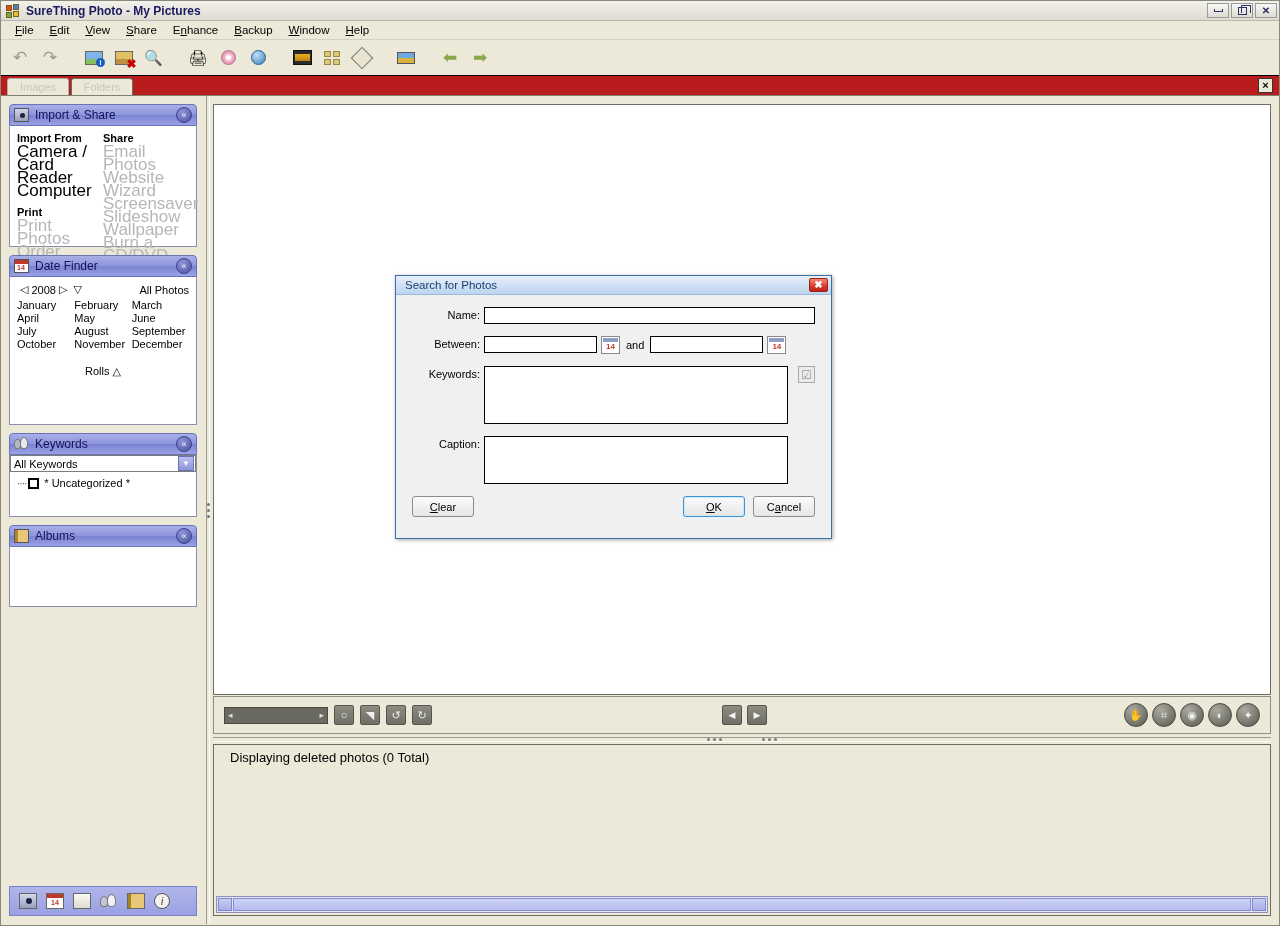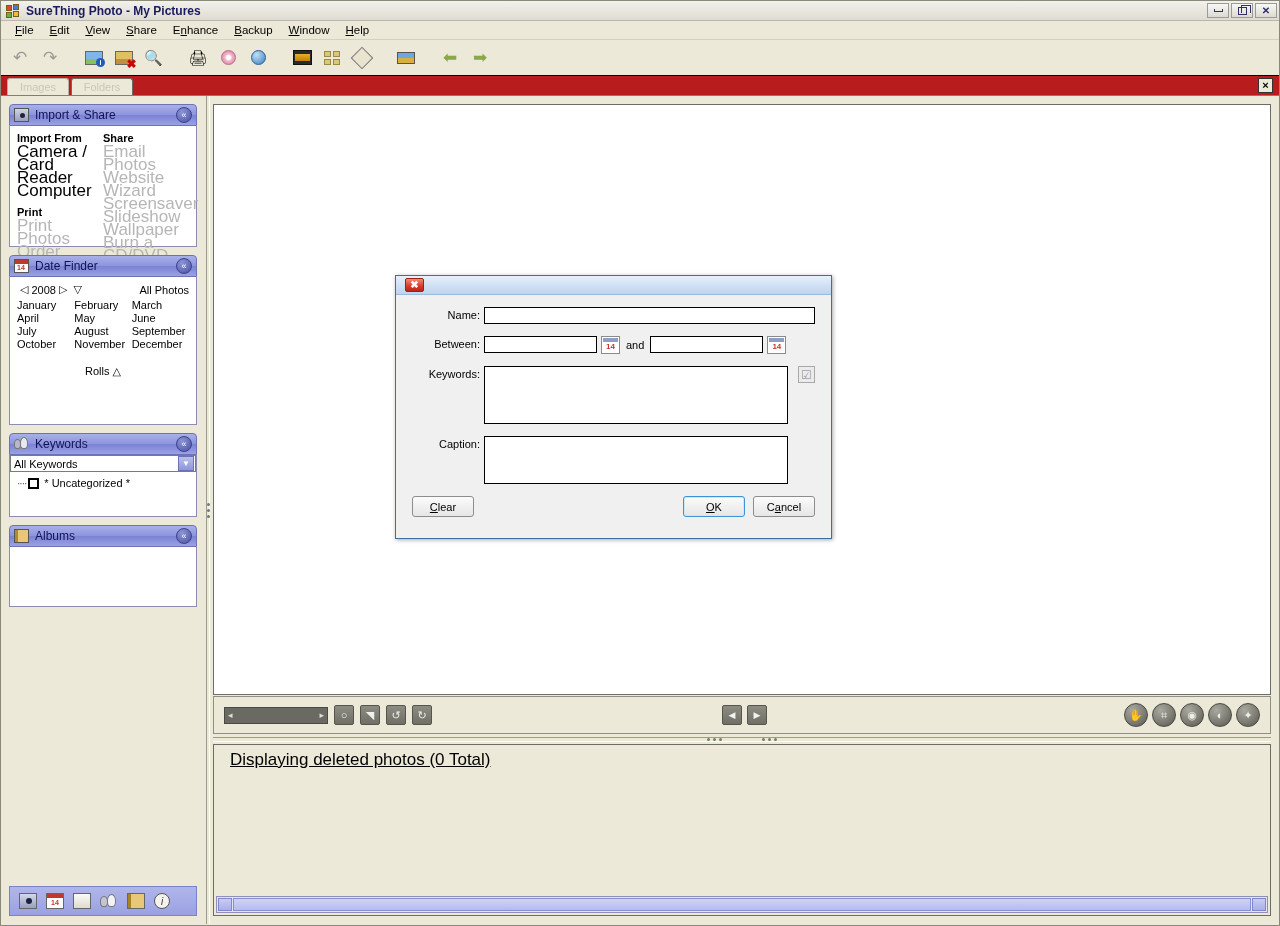--- a/index.html
+++ b/index.html
@@ -296,21 +296,21 @@
     content:""; position:absolute; left:0; right:0; top:3px;
     height:3px; border-top:1px solid #9d9a8e; border-bottom:1px solid #fff;
   }
   .splitter-h .grip { display:flex; gap:3px; position:relative; z-index:2; }
   .splitter-h .grip i { width:3px;height:3px;background:#7b7b72;border-radius:50%; }
 
   .status-panel {
     height:172px; background:#ece9d8;
     border:1px solid #6d6d66; display:flex; flex-direction:column;
   }
-  .status-text { padding:5px 0 0 16px; font-size:17px; color:#000;text-decoration:underline; }
+  .status-text { padding:5px 0 0 16px; font-size:13px; color:#000; }
   .status-filler { flex:1; background:#ece9d8; }
   .hscroll {
     height:17px; margin:0 2px 2px 2px;
     background:#e4e2f4; border:1px solid #8f8fb8;
     display:flex; align-items:center;
   }
   .hscroll .arrowbox {
     width:14px;height:13px;margin:0 1px;
     background:linear-gradient(to bottom,#c8cdf2,#a8b0e8);
     border:1px solid #7f88cc;
@@ -666,20 +666,21 @@
           <span class="arrowbox"></span>
           <span class="thumb"></span>
           <span class="arrowbox"></span>
         </div>
       </div>
     </div>
   </div>
 
   <div class="dialog">
     <div class="dlg-title">
+      <span class="dlg-title-text">Search for Photos</span>
       <span class="dlg-close">✖</span>
     </div>
     <div class="dlg-body">
 
       <div class="f-row">
         <span class="f-label">Name:</span>
         <input class="f-input wide" type="text" value="" style="">
       </div>
 
       <div class="f-row">

